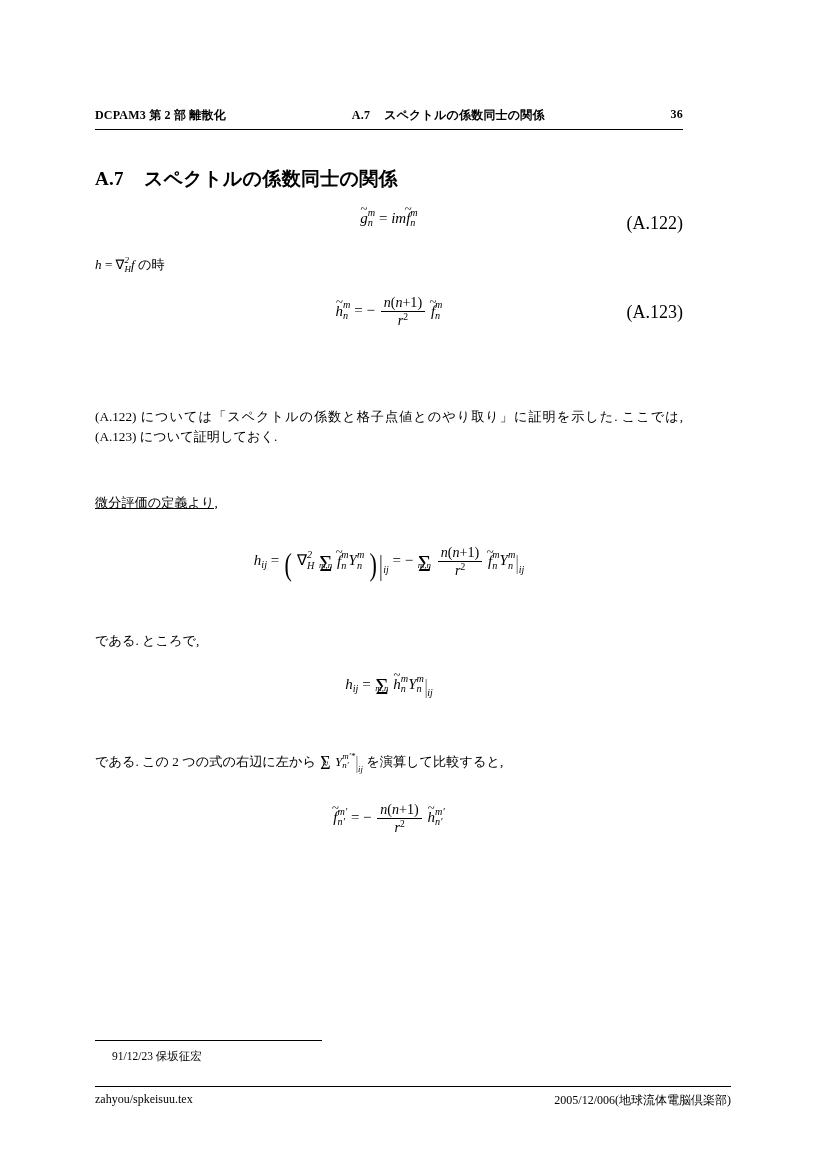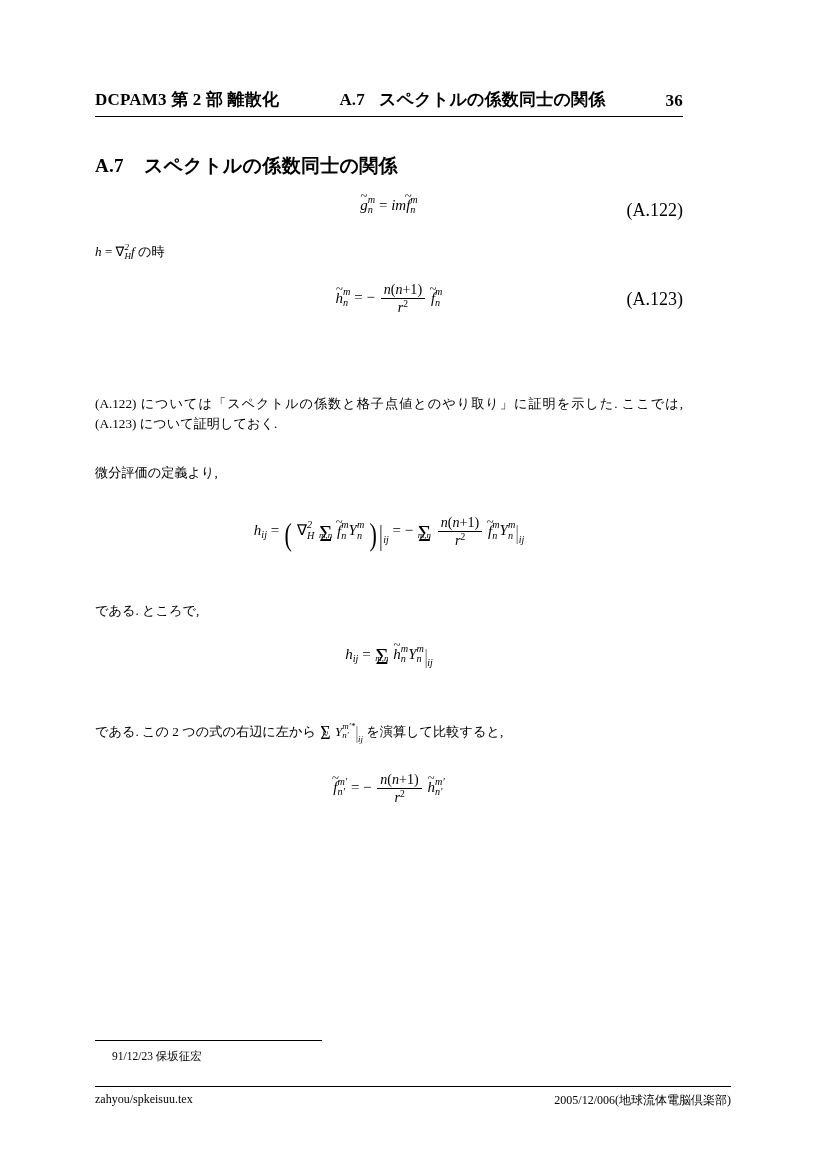--- a/index.html
+++ b/index.html
@@ -24,25 +24,26 @@
   .content {
     position: absolute;
     left: 95px;
     top: 88px;
     width: 588px;
   }
 
   
   .runhead {
     display: flex;
-    align-items: flex-end;
-    font-size: 17px;
+    align-items: flex-start;
+    font-size: 12px;
     font-weight: bold;
     letter-spacing: 0.2px;
     padding-bottom: 5px;
+    margin-top: 19px;
   }
   .runhead .left { white-space: nowrap; }
   .runhead .mid {
     flex: 1;
     text-align: center;
     white-space: nowrap;
   }
   .runhead .mid .sec-no { margin-right: 14px; }
   .runhead .right { white-space: nowrap; }
   .rule {
@@ -244,21 +245,21 @@
           <span class="n"><span class="m">n</span><span class="mr">(</span><span class="m">n</span><span class="mr">+1)</span></span>
           <span class="d"><span class="m">r</span><span class="supr">2</span></span>
         </span>
         <span class="tilde-wrap"><span class="acc">~</span><span class="m">f</span></span><span class="subsup"><span class="up">m</span><span>n</span></span>
       </div>
       <div class="eqtag">(A.123)</div>
     </div>
 
     <p class="para" style="margin-top:78px;">(A.122) については「スペクトルの係数と格子点値とのやり取り」に証明を示した. ここでは, (A.123) について証明しておく.</p>
 
-    <p class="para" style="margin-top:28px;">微分評価の定義より,</p>
+    <p class="para" style="margin-top:45px;text-decoration:underline;">微分評価の定義より,</p>
 
     <div class="eqrow" style="margin-top:32px; min-height:56px;">
       <div class="eqbody">
         <span class="m">h</span><span class="sub">ij</span>
         <span class="mr">=</span>
         <span class="paren-big">(</span>
         <span class="mr">∇</span><span class="subsup"><span class="up">2</span><span>H</span></span>
         <span class="bigop">Σ<span class="lim">m,n</span></span>
         <span class="tilde-wrap"><span class="acc">~</span><span class="m">f</span></span><span class="subsup"><span class="up">m</span><span>n</span></span><span class="m">Y</span><span class="subsup"><span class="up">m</span><span>n</span></span>
         <span class="paren-big">)</span><span class="vbar">|</span><span class="evalsub">ij</span>

